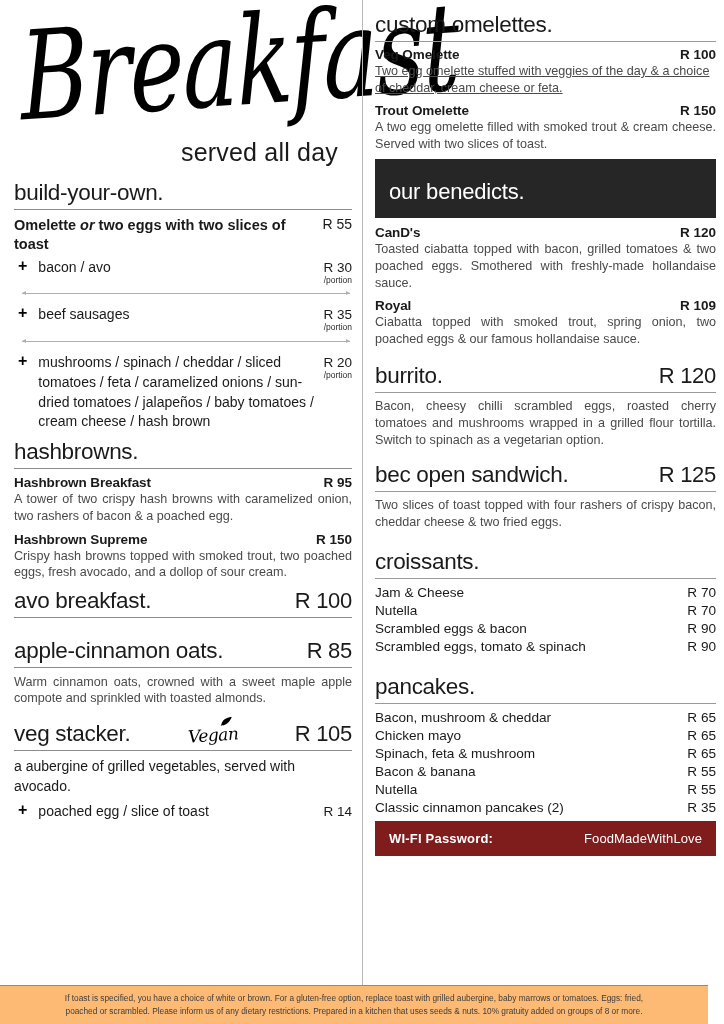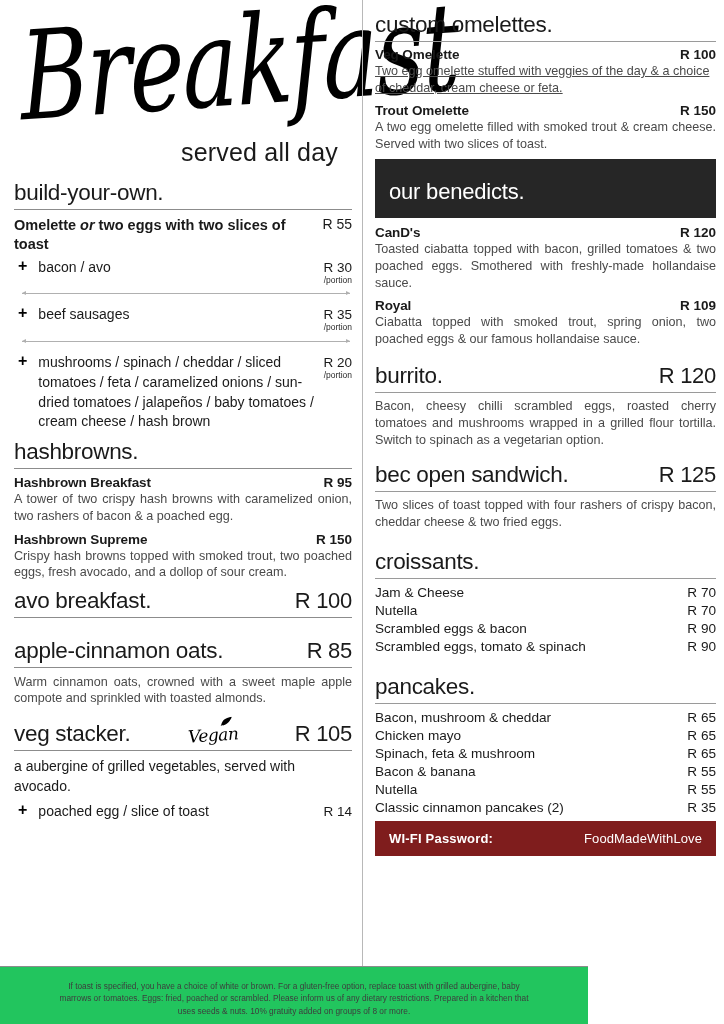--- a/index.html
+++ b/index.html
@@ -149,24 +149,24 @@
     background: #7f1d1d; color: #fff;
     display: flex; justify-content: space-between; align-items: center;
     padding: 10px 14px 10px 14px;
     font-size: 13px; margin-top: 4px;
   }
   .wifi-label { font-weight: 700; letter-spacing: 0.2px; }
   .wifi-value { font-weight: 400; letter-spacing: 0.1px; }
 
   
   .disclaimer-wrap {
-    position: absolute; left: 0; bottom: 0; width: 588px;
-    padding: 13px 58px 7px 58px;
+    position: absolute; left: 0; bottom: 0; width: 708px;
+    padding: 6px 58px 7px 58px;
     border-top: 1.4px solid #8c8c8c;
-    background: #22c55e;
+    background: #fdba74;
   }
   .disclaimer {
     font-size: 8.3px; line-height: 1.5; color: #3d3d3d;
     text-align: center;
   }
   .footer-gap { height: 48px; }
   .spacer-sm { height: 5px; }
   .spacer-md { height: 10px; }
   .spacer-lg { height: 14px; }
 </style>

